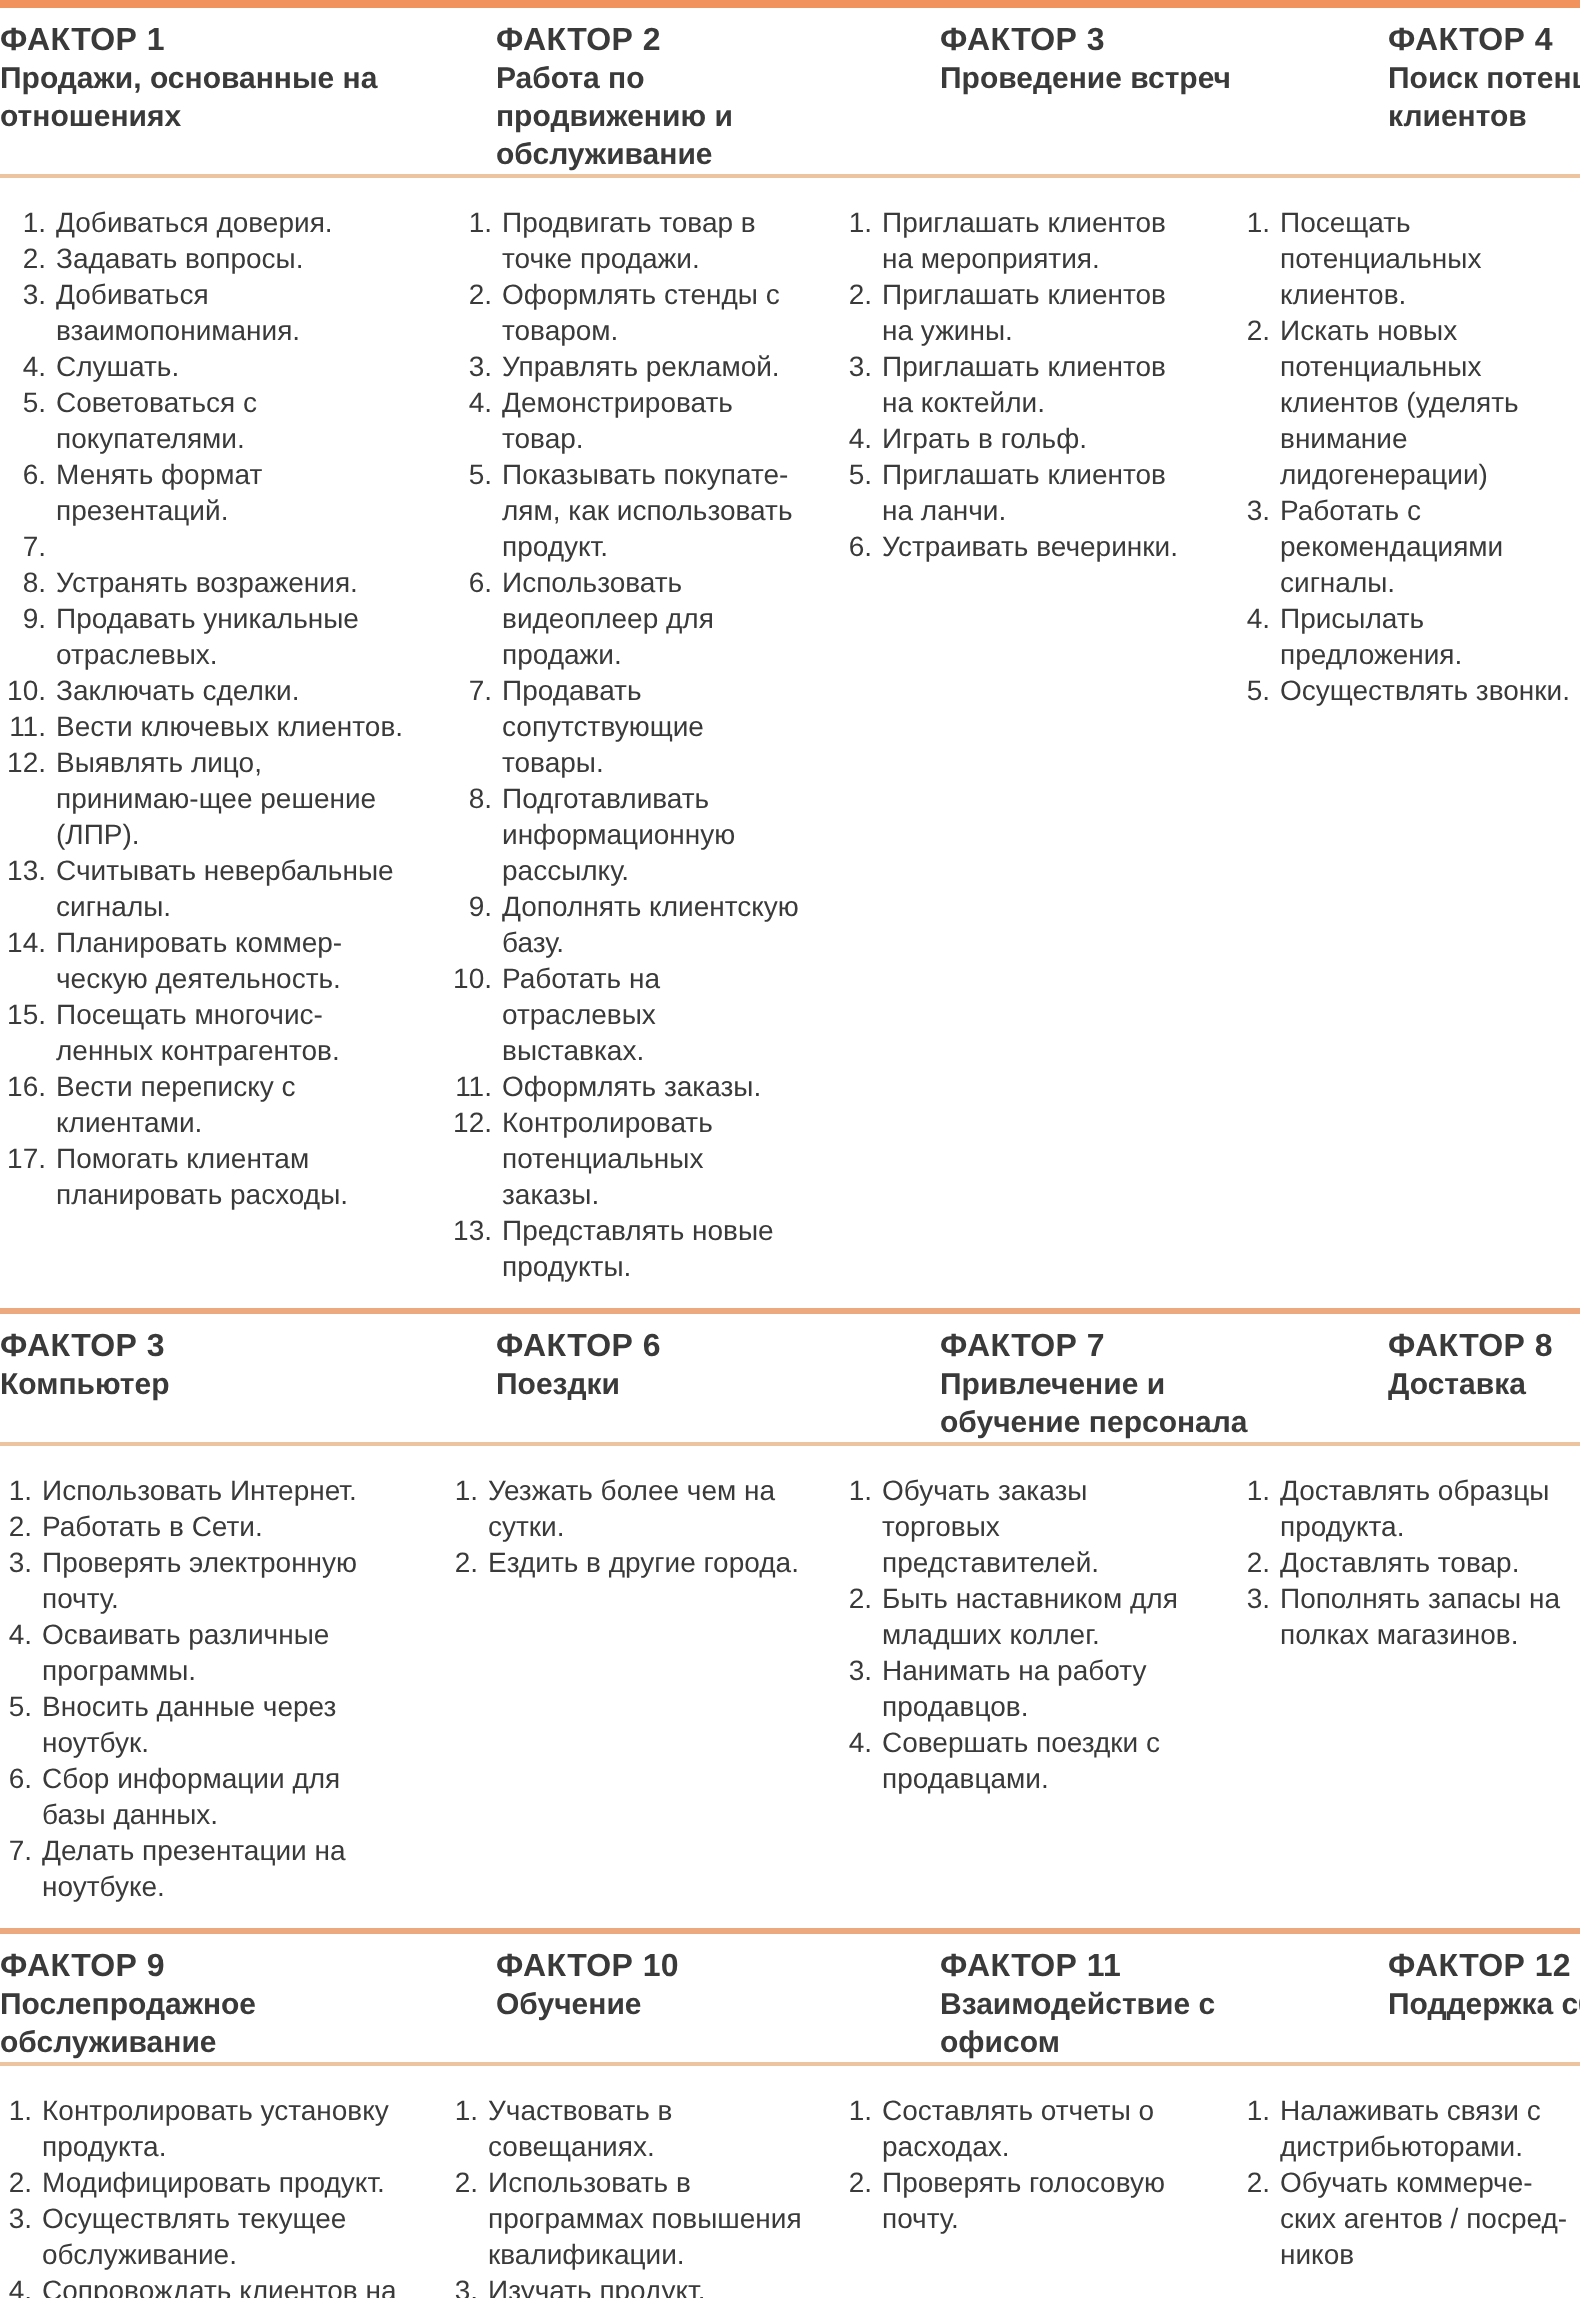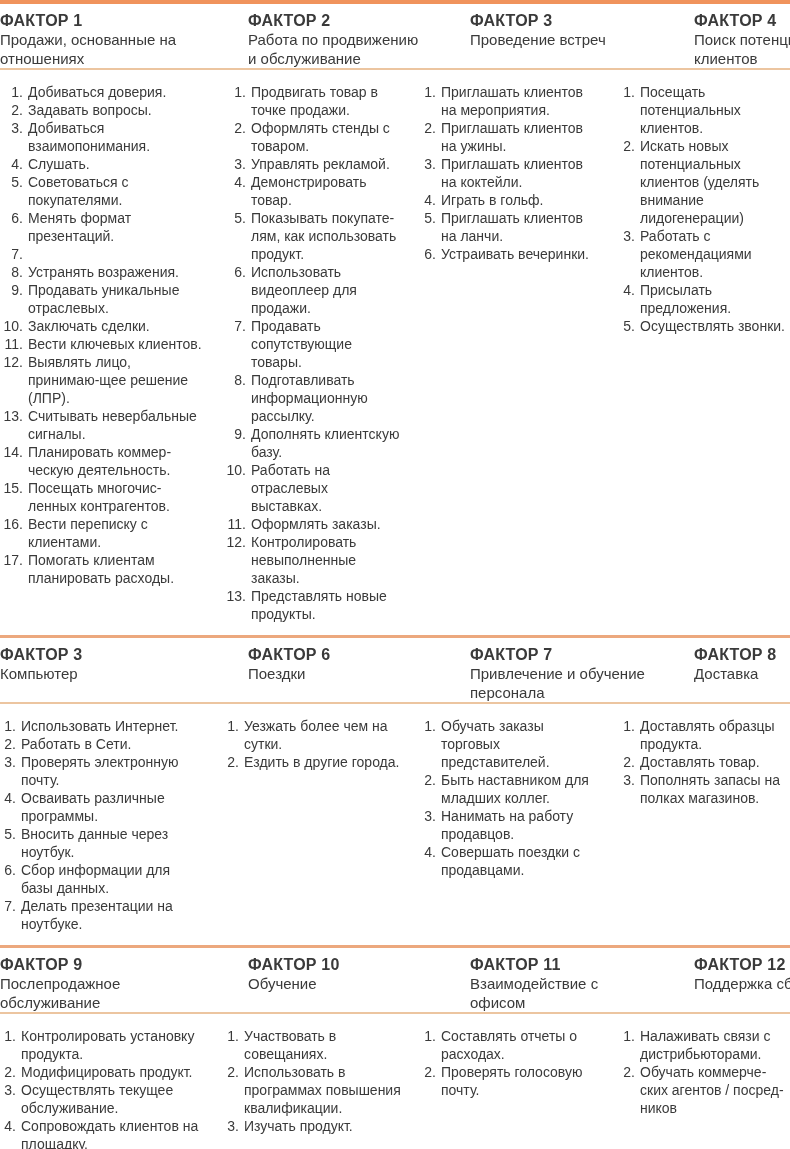--- a/index.html
+++ b/index.html
@@ -28,21 +28,21 @@
     width:790px;
   }
   .header-grid{padding-top:7px;min-height:57px;align-items:start;gap:44px;}
   .factor-label{
     font-weight:bold;
     font-size:16px;
     line-height:19px;
     letter-spacing:.2px;
   }
   .factor-title{
-    font-weight:normal;
+    font-weight:bold;
     font-size:15px;
     line-height:19px;
   }
   .list-grid{padding:13px 0 12px;}
   ol.items{list-style:none;margin:0;padding:0;font-size:14px;line-height:18px;}
   ol.items li{display:flex;}
   ol.items .num{flex:0 0 16px;text-align:right;white-space:nowrap;}
   ol.items.wide-num .num{flex-basis:23px;}
   ol.items .txt{padding-left:5px;}
 </style>
@@ -182,21 +182,21 @@
           <li>
             <span class="num">10.</span>
             <span class="txt">Работать на отраслевых выставках.</span>
           </li>
           <li>
             <span class="num">11.</span>
             <span class="txt">Оформлять заказы.</span>
           </li>
           <li>
             <span class="num">12.</span>
-            <span class="txt">Контролировать невыполненные заказы.</span>
+            <span class="txt">Контролировать потенциальных заказы.</span>
           </li>
           <li>
             <span class="num">13.</span>
             <span class="txt">Представлять новые продукты.</span>
           </li>
         </ol>
       <ol class="items">
           <li>
             <span class="num">1.</span>
             <span class="txt">Приглашать клиентов на мероприятия.</span>
@@ -226,21 +226,21 @@
           <li>
             <span class="num">1.</span>
             <span class="txt">Посещать потенциальных клиентов.</span>
           </li>
           <li>
             <span class="num">2.</span>
             <span class="txt">Искать новых потенциальных клиентов (уделять внимание лидогенерации)</span>
           </li>
           <li>
             <span class="num">3.</span>
-            <span class="txt">Работать с рекомендациями клиентов.</span>
+            <span class="txt">Работать с рекомендациями сигналы.</span>
           </li>
           <li>
             <span class="num">4.</span>
             <span class="txt">Присылать предложения.</span>
           </li>
           <li>
             <span class="num">5.</span>
             <span class="txt">Осуществлять звонки.</span>
           </li>
         </ol>

